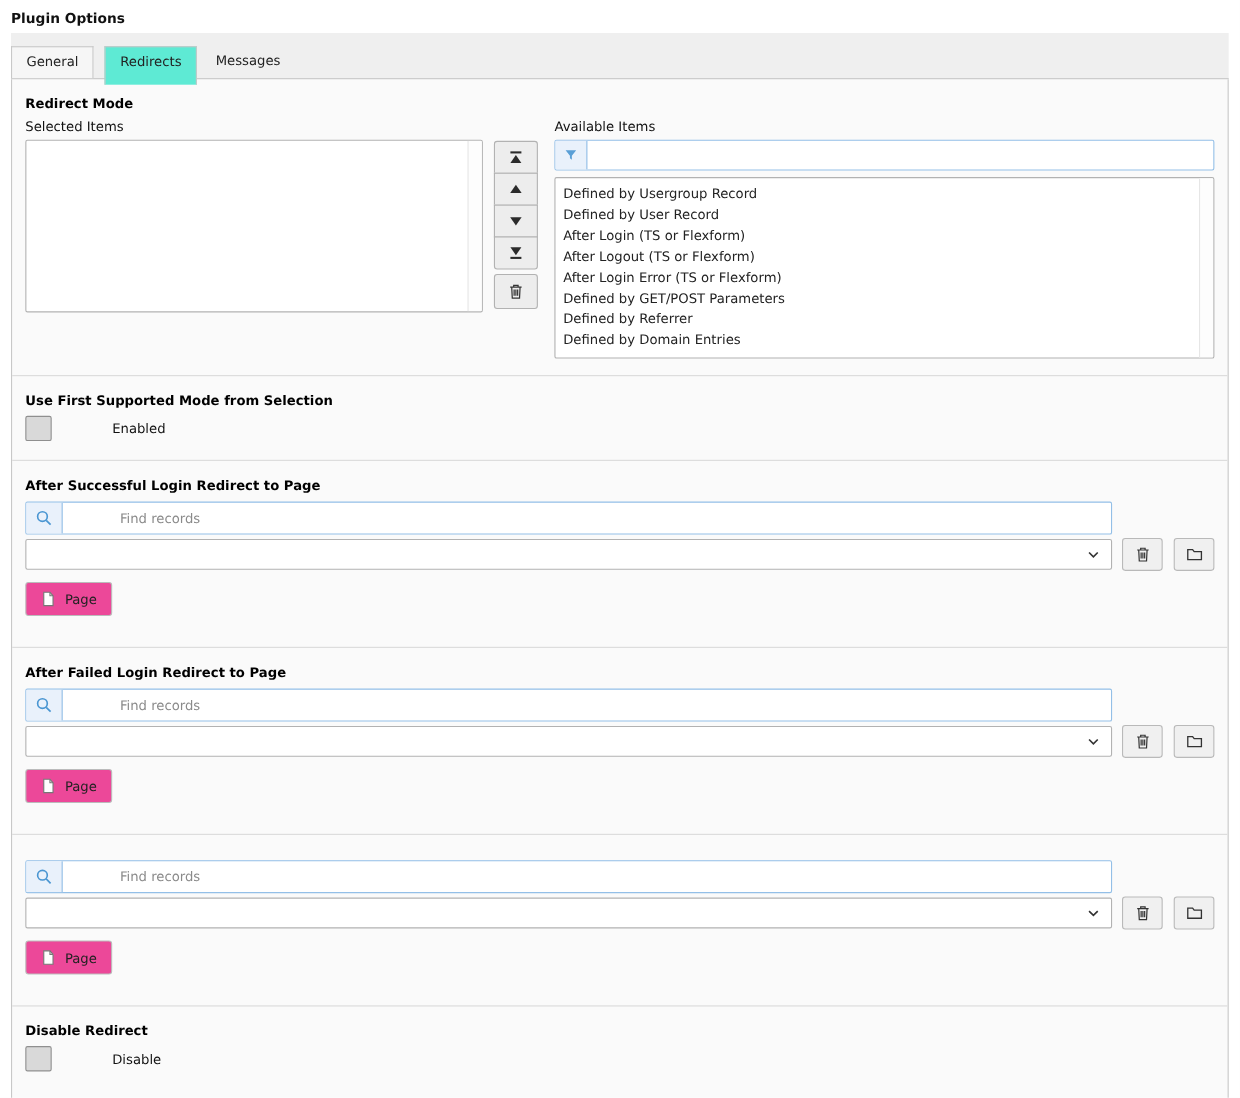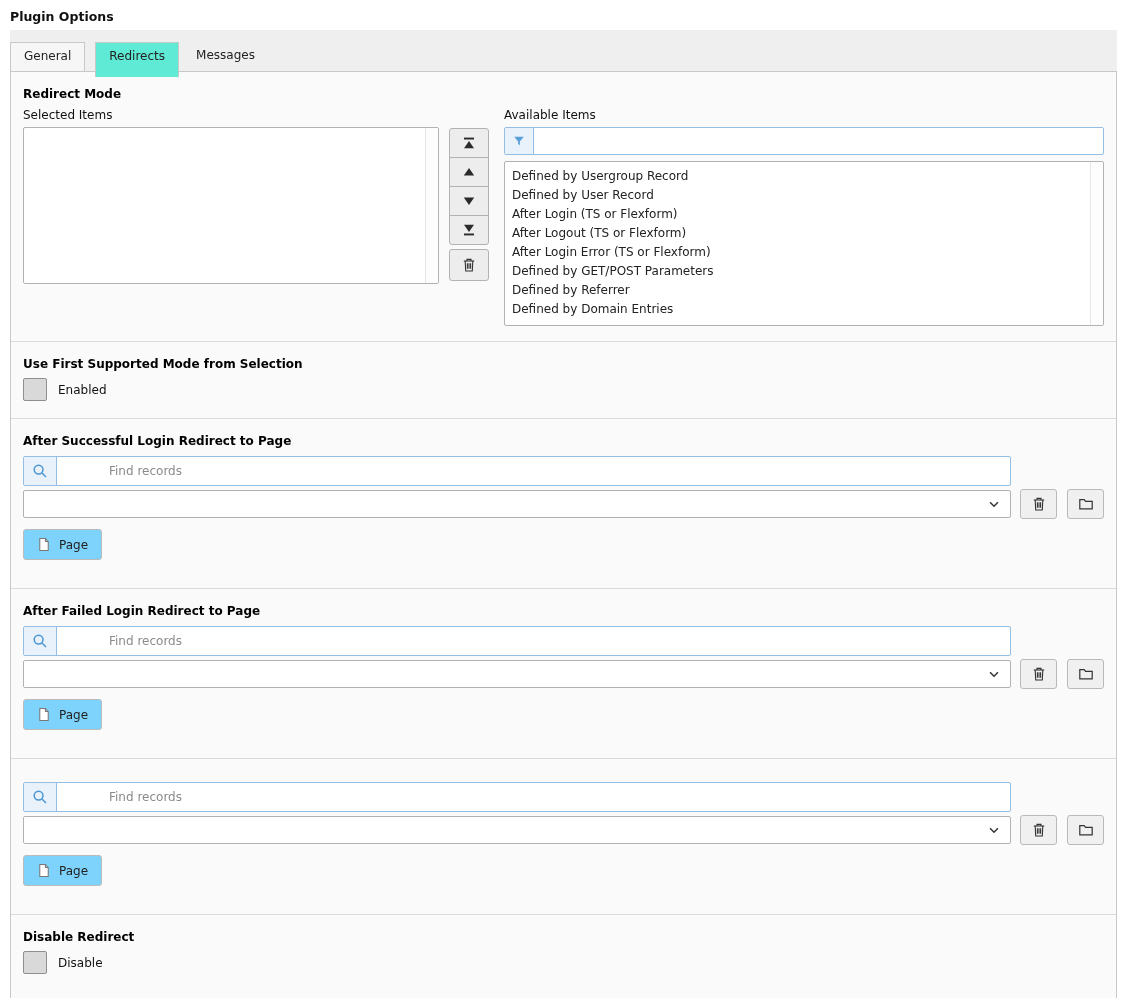--- a/index.html
+++ b/index.html
@@ -58,40 +58,40 @@
   .filter-addon { width:29px; background:#e9f1fb; border-right:1px solid #93bfe7; display:flex; align-items:center; justify-content:center; flex:none; }
   .filter-row input, .search-row input {
     flex:1; border:none; outline:none; background:transparent; padding:0 9px;
     font-family:inherit; font-size:12px; color:#4c1d95; min-width:0;margin-left:43px;
   }
   .filter-row input::placeholder, .search-row input::placeholder { color:#8a8a8a; }
   .listbox-available { height:165px; margin-top:6px; padding-top:5px; }
   .opt { padding-left:7px; line-height:19px; color:#222; cursor:pointer; white-space:nowrap; }
 
   
-  .checkbox-row { display:flex; align-items:center; margin-top:7px; }
+  .checkbox-row { display:flex; align-items:center; margin-top:7px;gap:44px; }
   .checkbox { width:24px; height:23px; background:#d9d9d9; border:1px solid #8f8f8f; border-radius:2px; cursor:pointer; flex:none; }
   .checkbox-label { margin-left:11px; }
 
   
   .search-row { display:flex; width:988px; height:30px; border:1px solid #93bfe7; border-radius:2px; background:#fff; margin-top:8px; }
   .search-addon { width:33px; background:#e9f1fb; border-right:1px solid #93bfe7; display:flex; align-items:center; justify-content:center; flex:none; }
   .select-row { display:flex; align-items:center; margin-top:3px; }
   .select-box {
     width:989px; height:28px; background:#fff; border:1px solid #b2b2b2; border-radius:2px;
     display:flex; align-items:center; justify-content:space-between; padding:0 9px; cursor:pointer;
   }
   .row-btn {
     width:37px; height:30px; background:#f0f0f0; border:1px solid #b9b9b9; border-radius:3px;
     display:flex; align-items:center; justify-content:center; cursor:pointer; padding:0;
   }
   .row-btn.trash-btn { margin-left:9px; }
   .row-btn.folder-btn { margin-left:10px; }
   .page-btn {
-    margin-top:10px; height:31px; padding:0 13px; background:#7dd3fc; border:1px solid #bbbbbb;
+    margin-top:10px; height:31px; padding:0 13px; background:#ec4899; border:1px solid #bbbbbb;
     border-radius:3px; display:inline-flex; align-items:center; gap:8px;
     font-family:inherit; font-size:12px; color:#222; cursor:pointer;
   }
   svg { display:block; }
 </style>
 </head>
 <body>
 
 <div class="page-title">Plugin Options</div>
 

